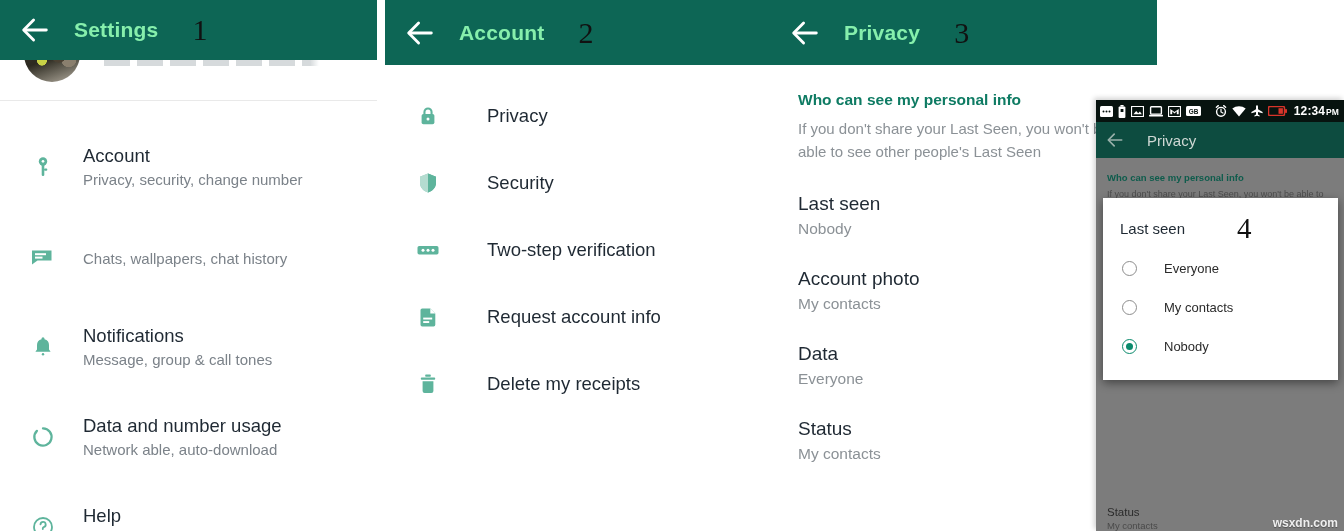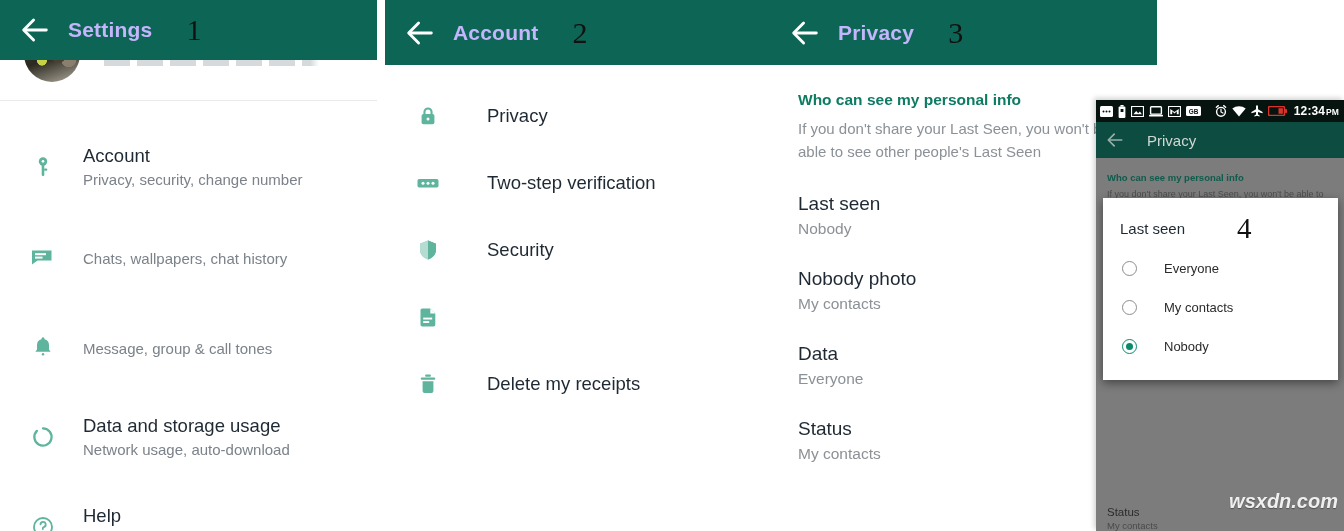--- a/index.html
+++ b/index.html
@@ -13,22 +13,22 @@
 
   
   .panel { position: absolute; background:#ffffff; overflow:hidden; }
   .appbar {
     background:#0d6655; display:flex; align-items:center;
     padding-left: 18px; height: 100%;
   }
   .back-arrow { width: 34px; height: 34px; flex: 0 0 34px; position: relative; }
   .back-arrow svg { display:block; width:100%; height:100%; }
   .appbar-title {
-    color:#c4b5fd; font-size: 21px; font-weight: 700;
-    letter-spacing: .2px; margin-left: 16px; white-space: nowrap;
+    color:#86efac; font-size: 21px; font-weight: 700;
+    letter-spacing: .2px; margin-left: 22px; white-space: nowrap;
   }
   .step-num {
     color:#111; font-size: 30px; font-weight:400;
     font-family:"Liberation Serif", serif;
     margin-left: 34px; line-height:1;
   }
 
   
   .row { display:flex; align-items:center; }
   .row-icon { flex:0 0 34px; width:34px; height:34px; display:flex; align-items:center; justify-content:center; }
@@ -137,24 +137,23 @@
   #p4-bottom { position:absolute; left:0; bottom:0; width:248px; padding:0 0 0 11px; }
   .toggle-track {
     position:absolute; right:14px; top:6px; width:29px; height:13px;
     border-radius:7px; background:#c9c9c9;
   }
   .toggle-track::after {
     content:""; position:absolute; right:-1px; top:-2px; width:17px; height:17px;
     border-radius:50%; background:#9a9a9a;
   }
   .watermark {
-    position:absolute; right:6px; bottom:18px;
-    color:#efefef; font-size:20px; font-weight:700;
+    position:absolute; right:6px; bottom:1px;
+    color:#efefef; font-size:12px; font-weight:700;
     text-shadow:0 1px 1px rgba(0,0,0,.35);
-    font-style:italic;
   }
 </style>
 </head>
 <body>
 
 <div class="stage">
 
   <div class="panel" id="panel1">
     <div class="appbar-wrap">
       <div class="appbar">
@@ -206,33 +205,34 @@
       </div>
 
       <div class="row">
         <span class="row-icon">
           <svg width="24" height="24" viewBox="0 0 24 24" fill="#5eb49c">
             <path d="M12 2.3a1.5 1.5 0 0 1 1.5 1.5v.5a6 6 0 0 1 4.5 5.8v4.3l1.6 2.3H4.4L6 14.4V10.1a6 6 0 0 1 4.5-5.8v-.5A1.5 1.5 0 0 1 12 2.3z"></path>
             <circle cx="12" cy="19.3" r="1.2"></circle>
           </svg>
         </span>
         <span class="row-text">
+          <span class="row-title">Notifications</span>
           <span class="row-sub">Message, group &amp; call tones</span>
         </span>
       </div>
 
       <div class="row">
         <span class="row-icon">
           <svg width="24" height="24" viewBox="0 0 24 24" fill="none" stroke="#5eb49c" stroke-width="2.3" stroke-linecap="round">
             <path d="M12 3.4a8.6 8.6 0 1 1-6.1 2.5"></path>
           </svg>
         </span>
         <span class="row-text">
-          <span class="row-title">Data and storage usage</span>
-          <span class="row-sub">Network usage, auto-download</span>
+          <span class="row-title">Data and number usage</span>
+          <span class="row-sub">Network able, auto-download</span>
         </span>
       </div>
 
       <div class="row">
         <span class="row-icon">
           <svg width="24" height="24" viewBox="0 0 24 24" fill="none" stroke="#5eb49c" stroke-width="1.8">
             <circle cx="12" cy="12" r="9"></circle>
             <path d="M9.5 9.3a2.6 2.6 0 1 1 3.2 2.8c-.7.2-.9.8-.9 1.5v.5" stroke-linecap="round"></path>
             <circle cx="11.9" cy="17" r=".95" fill="#5eb49c" stroke="none"></circle>
           </svg>
@@ -270,55 +270,58 @@
             <circle cx="12" cy="15.1" r="1.5" fill="#fff"></circle>
           </svg>
         </span>
         <span class="row-text">
           <span class="row-title">Privacy</span>
         </span>
       </div>
 
       <div class="row">
         <span class="row-icon">
+          <svg width="24" height="24" viewBox="0 0 24 24" fill="#5eb49c">
+            <path d="M12 2.6l8 3.1v6.1c0 4.6-3.3 8.4-8 9.6-4.7-1.2-8-5-8-9.6V5.7z"></path>
+            <path d="M12 2.6v18.8c-4.7-1.2-8-5-8-9.6V5.7z" fill="#ffffff" opacity=".82"></path>
+            <path d="M12 2.6l8 3.1v6.1c0 4.6-3.3 8.4-8 9.6z" fill="#5eb49c"></path>
+            <path d="M4 5.7l8-3.1v18.8c-4.7-1.2-8-5-8-9.6z" fill="#5eb49c" opacity=".35"></path>
+          </svg>
+        </span>
+        <span class="row-text">
+          <span class="row-title">Security</span>
+        </span>
+      </div>
+
+      <div class="row">
+        <span class="row-icon">
           <svg width="26" height="24" viewBox="0 0 26 24" fill="#5eb49c">
             <rect x="2.5" y="8" width="21" height="8.4" rx="1.7"></rect>
             <circle cx="8" cy="12.2" r="1.5" fill="#fff"></circle>
             <circle cx="13" cy="12.2" r="1.5" fill="#fff"></circle>
             <circle cx="18" cy="12.2" r="1.5" fill="#fff"></circle>
           </svg>
         </span>
         <span class="row-text">
           <span class="row-title">Two-step verification</span>
         </span>
       </div>
 
-      <div class="row">
-        <span class="row-icon">
-          <svg width="24" height="24" viewBox="0 0 24 24" fill="#5eb49c">
-            <path d="M12 2.6l8 3.1v6.1c0 4.6-3.3 8.4-8 9.6-4.7-1.2-8-5-8-9.6V5.7z"></path>
-            <path d="M12 2.6v18.8c-4.7-1.2-8-5-8-9.6V5.7z" fill="#ffffff" opacity=".82"></path>
-            <path d="M12 2.6l8 3.1v6.1c0 4.6-3.3 8.4-8 9.6z" fill="#5eb49c"></path>
-            <path d="M4 5.7l8-3.1v18.8c-4.7-1.2-8-5-8-9.6z" fill="#5eb49c" opacity=".35"></path>
-          </svg>
-        </span>
-        <span class="row-text">
-          <span class="row-title">Security</span>
-        </span>
-      </div>
-
 
       <div class="row">
         <span class="row-icon">
           <svg width="24" height="24" viewBox="0 0 24 24" fill="#5eb49c">
             <path d="M6.2 3.4h8.1l5 5v11.4a1.7 1.7 0 0 1-1.7 1.7H6.2a1.7 1.7 0 0 1-1.7-1.7V5.1a1.7 1.7 0 0 1 1.7-1.7z"></path>
             <path d="M14.3 3.4l5 5h-5z" fill="#ffffff"></path>
             <rect x="7.2" y="12.6" width="9" height="1.9" fill="#fff"></rect>
             <rect x="7.2" y="16.1" width="6" height="1.9" fill="#fff"></rect>
           </svg>
+        </span>
+        <span class="row-text">
+          <span class="row-title">Request account info</span>
         </span>
       </div>
 
       <div class="row">
         <span class="row-icon">
           <svg width="24" height="24" viewBox="0 0 24 24" fill="#5eb49c">
             <rect x="9.2" y="2.6" width="5.6" height="2.1" rx=".7"></rect>
             <rect x="4.8" y="5.6" width="14.4" height="2.1" rx=".9"></rect>
             <path d="M6.6 9.2h10.8v9.8a2 2 0 0 1-2 2H8.6a2 2 0 0 1-2-2z"></path>
           </svg>
@@ -347,21 +350,21 @@
 
     <div class="p3-body">
       <div class="sec-head">Who can see my personal info</div>
       <div class="sec-desc">If you don't share your Last Seen, you won't be able to see other people's Last Seen</div>
 
       <div class="pref">
         <div class="pref-title">Last seen</div>
         <div class="pref-value">Nobody</div>
       </div>
       <div class="pref">
-        <div class="pref-title">Nobody photo</div>
+        <div class="pref-title">Account photo</div>
         <div class="pref-value">My contacts</div>
       </div>
       <div class="pref">
         <div class="pref-title">Data</div>
         <div class="pref-value">Everyone</div>
       </div>
       <div class="pref">
         <div class="pref-title">Status</div>
         <div class="pref-value">My contacts</div>
       </div>

